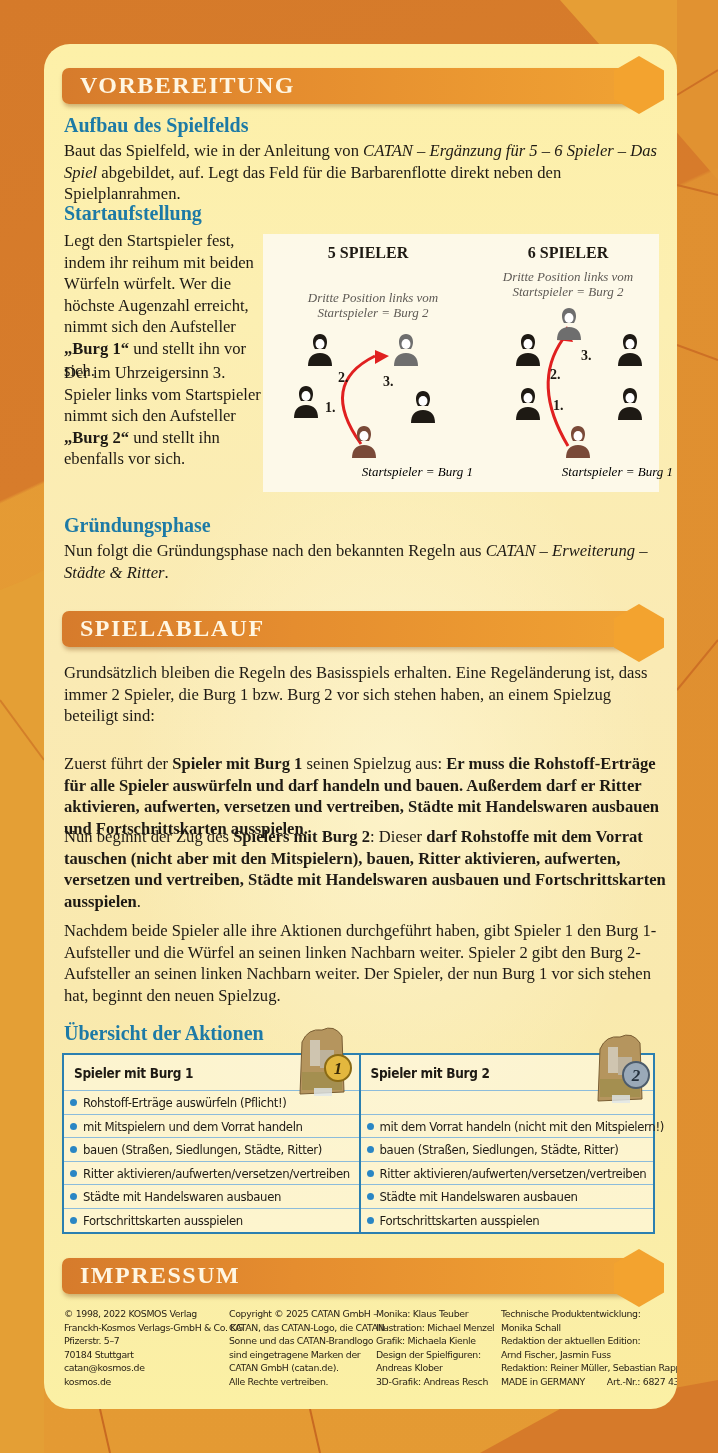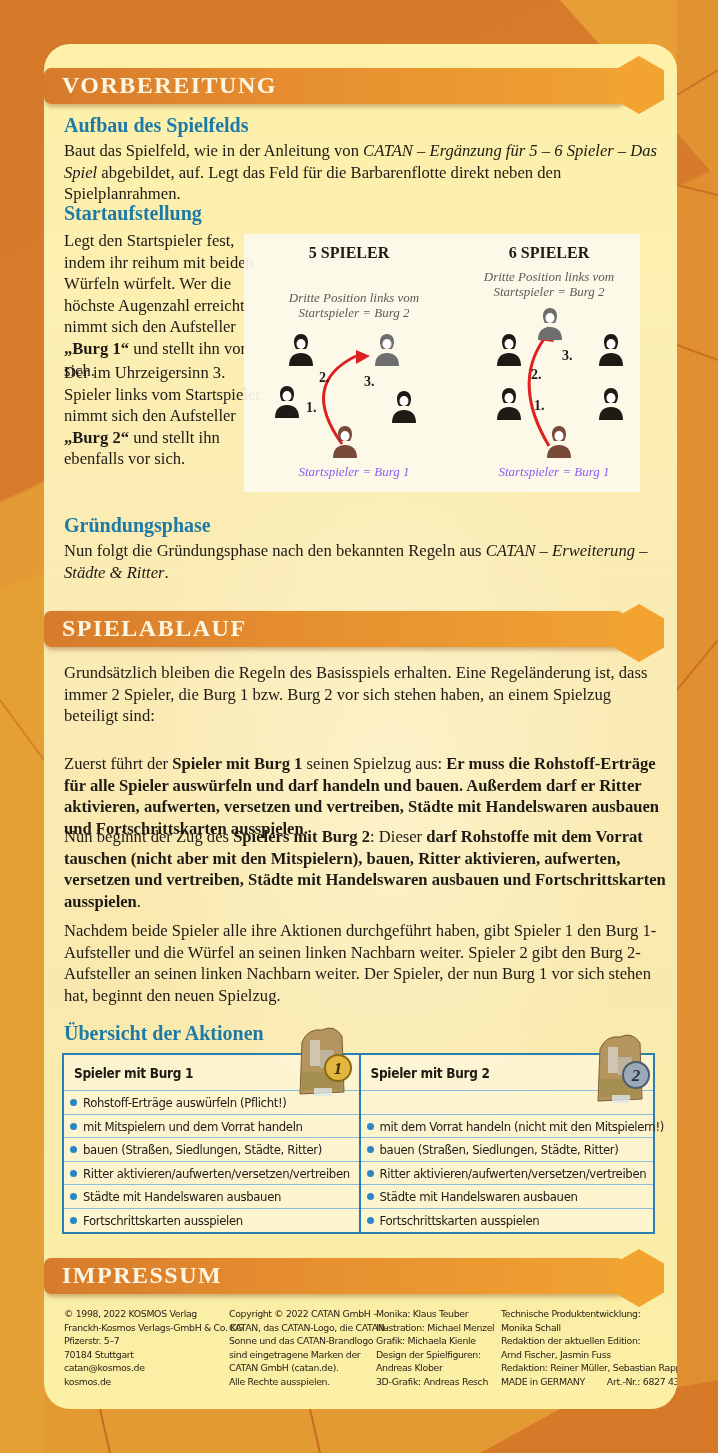--- a/index.html
+++ b/index.html
@@ -24,21 +24,21 @@
     left: 44px; top: 44px; width: 633px; height: 1365px;
     border-radius: 26px;
     background:
       radial-gradient(ellipse 60% 40% at 55% 55%, rgba(255,250,220,0.55), transparent 70%),
       linear-gradient(180deg, #fdf0a8 0%, #fcefb2 20%, #faeab4 45%, #f9e9ae 70%, #fbf0a4 100%);
     overflow: hidden;
   }
 
   .section-bar {
     position: absolute;
-    left: 0; width: 580px; height: 36px;
+    left: 18px; width: 580px; height: 36px;
     border-radius: 7px;
     background: linear-gradient(90deg, #d67b2c 0%, #e58d2f 40%, #f0a233 100%);
     box-shadow: 1px 3px 4px rgba(120,60,10,0.35);
   }
   .section-bar .bar-title {
     position: absolute; left: 18px; top: 4px;
     font-family: "Liberation Serif", serif;
     font-weight: bold;
     font-size: 24px;
     letter-spacing: 1.5px;
@@ -66,21 +66,21 @@
     line-height: 21.6px;
     color: #1e1a14;
     transform-origin: left top;
   }
   .p b { font-weight: bold; }
   .p i { font-style: italic; }
 
   
   .diagram {
     position: absolute;
-    left: 200px; top: 190px; width: 396px; height: 258px;
+    left: 219px; top: 190px; width: 396px; height: 258px;
     background: rgba(253,250,237,0.93);
     padding-left: 8px;
   }
   .diagram .dtitle {
     position: absolute;
     font-weight: bold;
     font-size: 16px;
     color: #1e1a14;
     text-align: center;
   }
@@ -89,22 +89,22 @@
     font-style: italic;
     font-size: 13px;
     line-height: 15px;
     color: #5e5a55;
     text-align: center;
   }
   .diagram .dstart {
     position: absolute;
     font-style: italic;
     font-size: 13px;
-    color: #8b5cf6;
-    text-align: center;
+    color: #000000;
+    text-align: right;
   }
   .diagram .num {
     position: absolute;
     font-weight: bold;
     font-size: 14px;
     color: #1e1a14;
   }
   .person { position: absolute; width: 30px; height: 34px; }
 
   
@@ -333,26 +333,26 @@
 
   <div class="imp" style="left:20px; top:1263px;">
     <div>© 1998, 2022 KOSMOS Verlag</div>
       <div>Franckh-Kosmos Verlags-GmbH &amp; Co. KG</div>
       <div>Pfizerstr. 5–7</div>
       <div>70184 Stuttgart</div>
       <div>catan@kosmos.de</div>
       <div>kosmos.de</div>
   </div>
   <div class="imp" style="left:185px; top:1263px;">
-    <div>Copyright © 2022 CATAN GmbH –</div>
+    <div>Copyright © 2025 CATAN GmbH –</div>
       <div>CATAN, das CATAN-Logo, die CATAN-</div>
       <div>Sonne und das CATAN-Brandlogo</div>
       <div>sind eingetragene Marken der</div>
       <div>CATAN GmbH (catan.de).</div>
-      <div>Alle Rechte ausspielen.</div>
+      <div>Alle Rechte vertreiben.</div>
   </div>
   <div class="imp" style="left:332px; top:1263px;">
     <div>Monika: Klaus Teuber</div>
       <div>Illustration: Michael Menzel</div>
       <div>Grafik: Michaela Kienle</div>
       <div>Design der Spielfiguren:</div>
       <div>Andreas Klober</div>
       <div>3D-Grafik: Andreas Resch</div>
   </div>
   <div class="imp" style="left:457px; top:1263px;">

